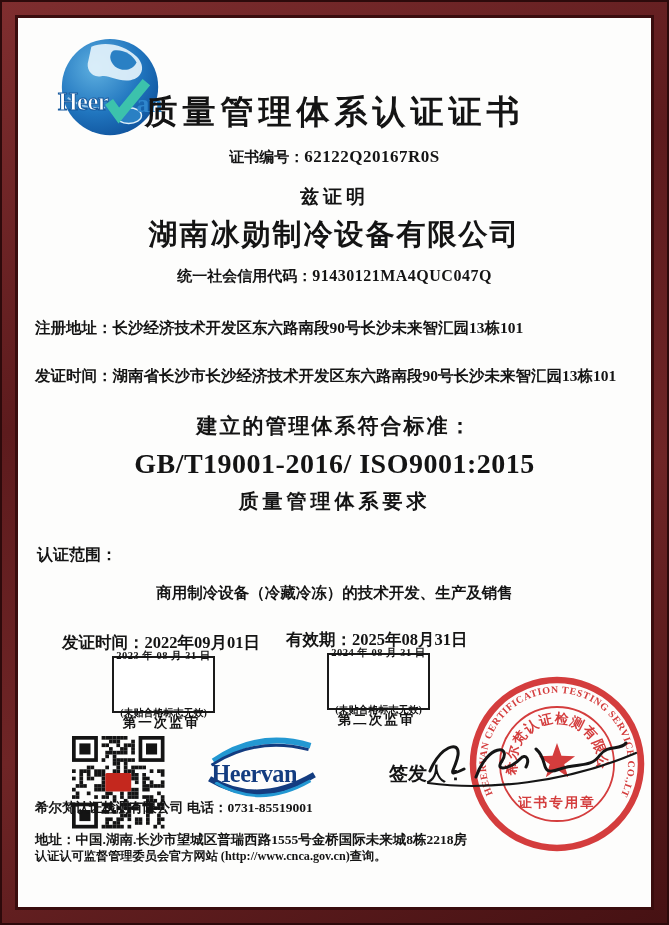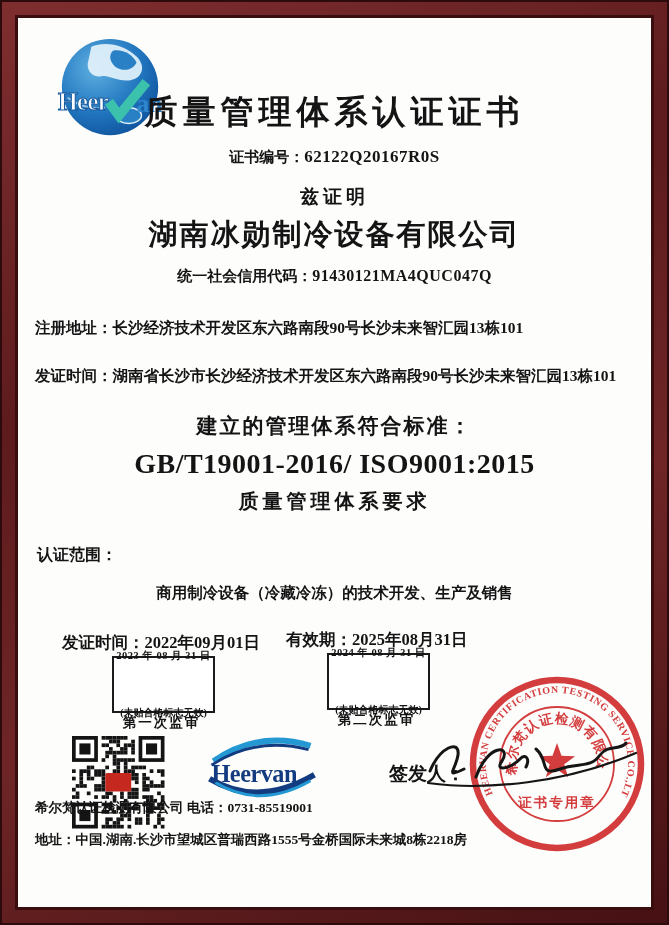--- a/index.html
+++ b/index.html
@@ -375,13 +375,14 @@
   <text font-size="13.5" font-weight="bold" fill="#d12f2f" letter-spacing="1">
     <textPath href="#cnPath">希尔梵认证检测有限公司</textPath>
   </text>
   <polygon transform="translate(90,88)" fill="#d12f2f" points="0,-19 4.47,-6.15 18.07,-5.87 7.23,2.35 11.17,15.37 0,7.6 -11.17,15.37 -7.23,2.35 -18.07,-5.87 -4.47,-6.15"></polygon>
   <text x="90" y="133" text-anchor="middle" font-size="13.5" font-weight="bold" fill="#d12f2f" letter-spacing="2">证书专用章</text>
 </svg>
 
 <div class="abs f1">希尔梵认证检测有限公司  电话：0731-85519001</div>
 <div class="abs f2">地址：中国.湖南.长沙市望城区普瑞西路1555号金桥国际未来城8栋2218房</div>
 <div class="abs legal">
+  <div>认证认可监督管理委员会官方网站 (http://www.cnca.gov.cn)查询。</div>
 </div>
 
 </body></html>

